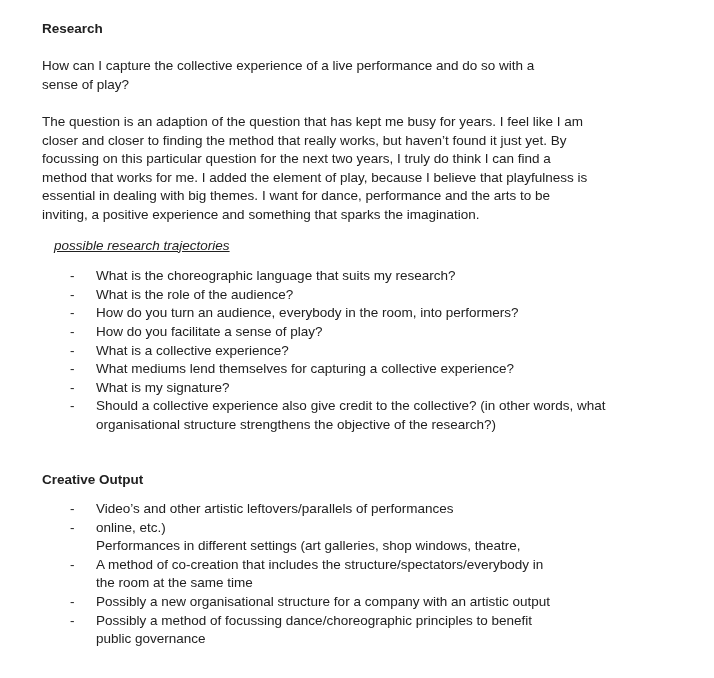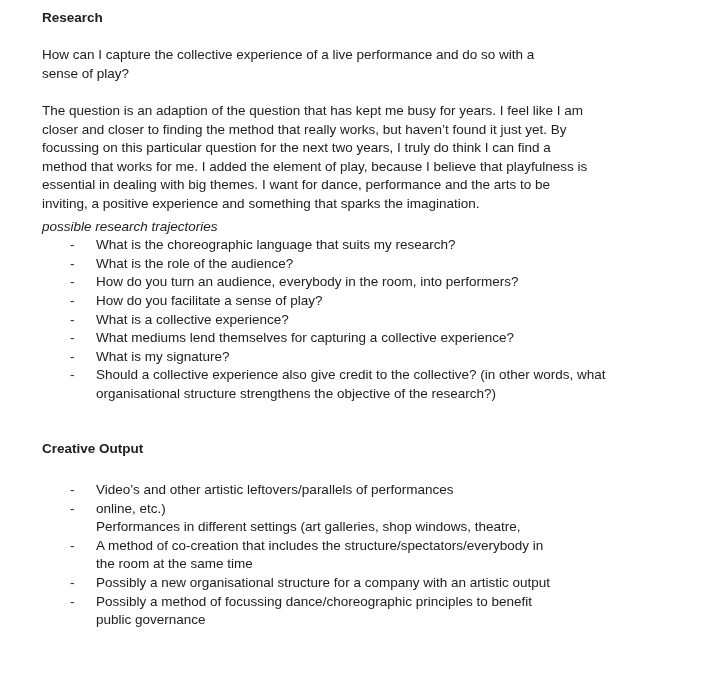--- a/index.html
+++ b/index.html
@@ -6,28 +6,28 @@
   body {
     width: 714px;
     height: 678px;
     background: #ffffff;
     color: #212121;
     font-family: "Liberation Sans", "DejaVu Sans", sans-serif;
     font-size: 13.5px;
     line-height: 18.6px;
     overflow: hidden;
   }
-  .doc { padding: 9px 40px 0 42px; }
+  .doc { padding: 20px 40px 0 42px; }
   .h { font-weight: bold; margin: 0 0 18.6px 0; }
   .p { margin: 0 0 18.6px 0; }
   .p-tight { margin-bottom: 4px; }
-  .label-italic { font-style: italic; margin: 0; }
+  .label-italic { font-style: italic; margin: 12px; text-decoration: underline; }
   .list { margin: 0; padding-left: 28px; }
   .list-research { margin-bottom: 37px; }
-  .h-creative { margin-bottom: 22px; }
+  .h-creative { margin-bottom: 10px; }
   .li { display: flex; }
   .dash { flex: none; width: 26px; }
   .li-lines { flex: 1 1 auto; }
   .line { display: block; }
 </style>
 </head>
 <body>
 
 <div class="doc">
 

